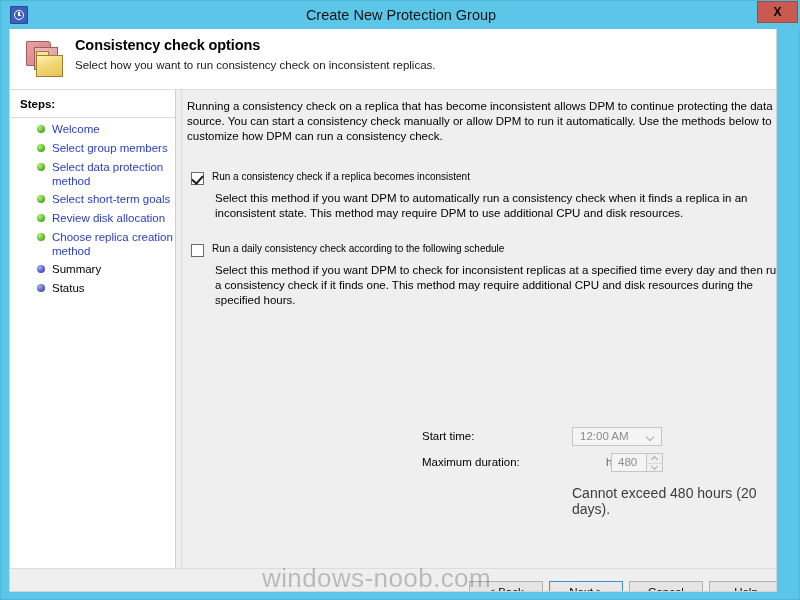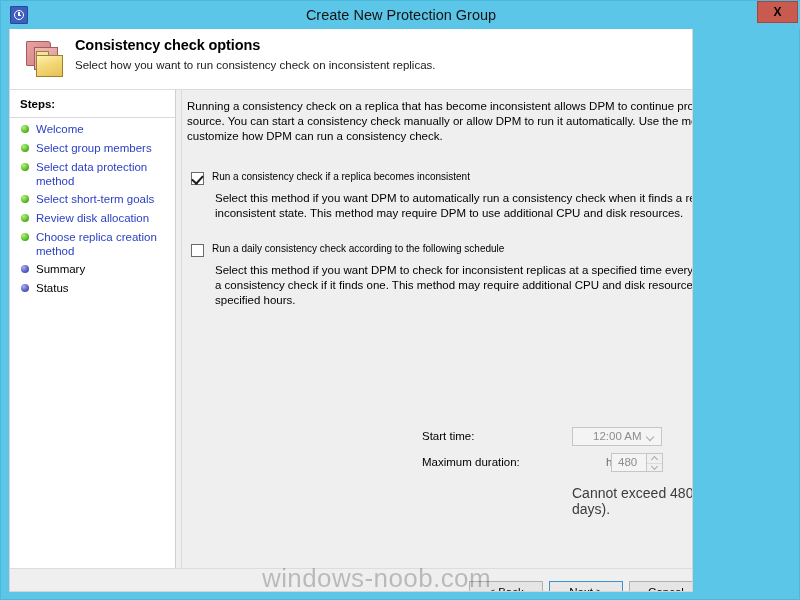--- a/index.html
+++ b/index.html
@@ -88,21 +88,21 @@
     color: #000000;
     text-align: center;
     line-height: 20px;
     cursor: pointer;
   }
 
   
   .client {
     position: absolute;
     left: 8px; top: 28px;
-    width: 684px;
+    width: 768px;
     height: 563px;
     background: #efefef;
     box-sizing: border-box;
     border: 1px solid #d4d4d4;
     border-top: none;
     overflow: hidden;
   }
 
   
   .header {
@@ -186,21 +186,21 @@
     color: #000000;
   }
   .steps-sep {
     position: absolute;
     left: 0; top: 27px;
     width: 165px; height: 1px;
     background: #d9d9d9;
   }
   .steps-list {
     position: absolute;
-    left: 0; top: 30px;
+    left: 16px; top: 30px;
     width: 165px;
   }
   .step {
     position: relative;
     min-height: 19px;
     padding: 2px 8px 2px 26px;
     box-sizing: border-box;
     font-size: 11.5px;
     line-height: 14px;
     color: #000000;
@@ -309,21 +309,21 @@
     position: absolute;
     left: 150px; top: 0px;
     width: 90px; height: 19px;
     background: #f4f4f4;
     border: 1px solid #c6c6c6;
     box-sizing: border-box;
     cursor: default;
   }
   .combo .val {
     position: absolute;
-    left: 20px; top: 2px;
+    left: 7px; top: 2px;
     font-size: 11.5px;
     color: #8d8d8d;
   }
   .combo .chev {
     position: absolute;
     right: 7px; top: 6px;
     width: 7px; height: 4px;
   }
   .combo .chev::before {
     content: "";

